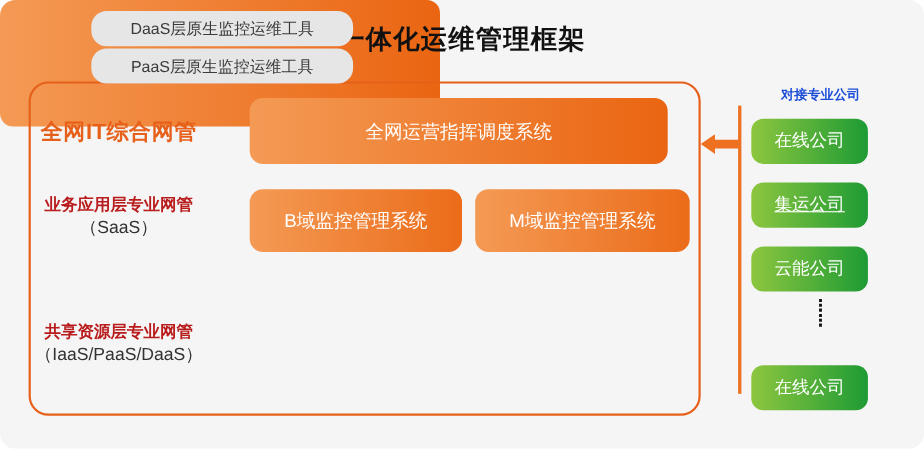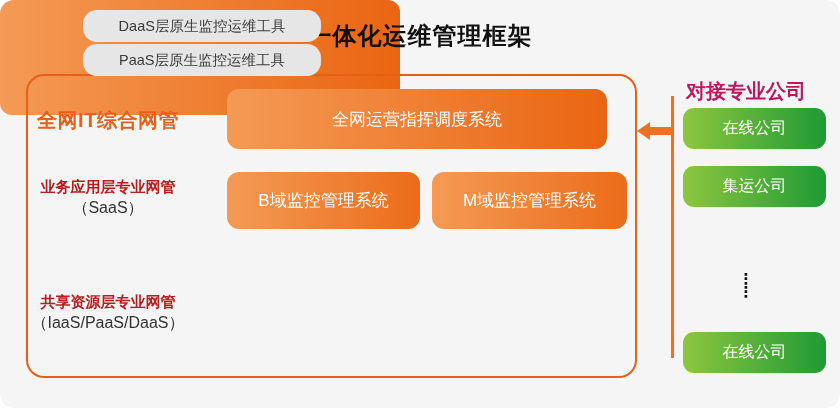--- a/index.html
+++ b/index.html
@@ -156,42 +156,42 @@
     height: 18px;
   }
 
   
   #right-title {
     position: absolute;
     left: 683px;
     top: 78px;
     width: 126px;
     text-align: center;
-    font-size: 20px;
-    font-weight: bold;
-    color: #be185d;
+    font-size: 12px;
+    font-weight: bold;
+    color: #1d4ed8;
     white-space: nowrap;
   }
 
   .gbox {
     position: absolute;
     left: 683px;
-    width: 143px;
+    width: 106px;
     height: 41px;
     border-radius: 11px;
     background: linear-gradient(to right, #8DC63F, #1E9B34);
     color: #ffffff;
     font-size: 16px;
     display: flex;
     align-items: center;
     justify-content: center;
     white-space: nowrap;
   }
   #gbox-0 { top: 108px; }
-  #gbox-1 { top: 166px; }
+  #gbox-1 { top: 166px; text-decoration: underline; }
   #gbox-2 { top: 224px; }
   #gbox-3 { top: 332px; }
 
   #dots {
     position: absolute;
     left: 683px;
     top: 272px;
     width: 126px;
     text-align: center;
     font-size: 15px;
@@ -237,20 +237,21 @@
 
   <div id="vline"></div>
   <svg id="arrow" viewBox="0 0 36 18">
     <polygon points="0,9 13,0 13,5 36,5 36,13 13,13 13,18" fill="#EE7122"></polygon>
   </svg>
 
   <div id="right-title">对接专业公司</div>
 
   <div class="gbox" id="gbox-0">在线公司</div>
   <div class="gbox" id="gbox-1">集运公司</div>
+  <div class="gbox" id="gbox-2">云能公司</div>
 
   <div id="dots">
     <span>⋮</span>
     <span>⋮</span>
   </div>
 
   <div class="gbox" id="gbox-3">在线公司</div>
 
 </div>
 

